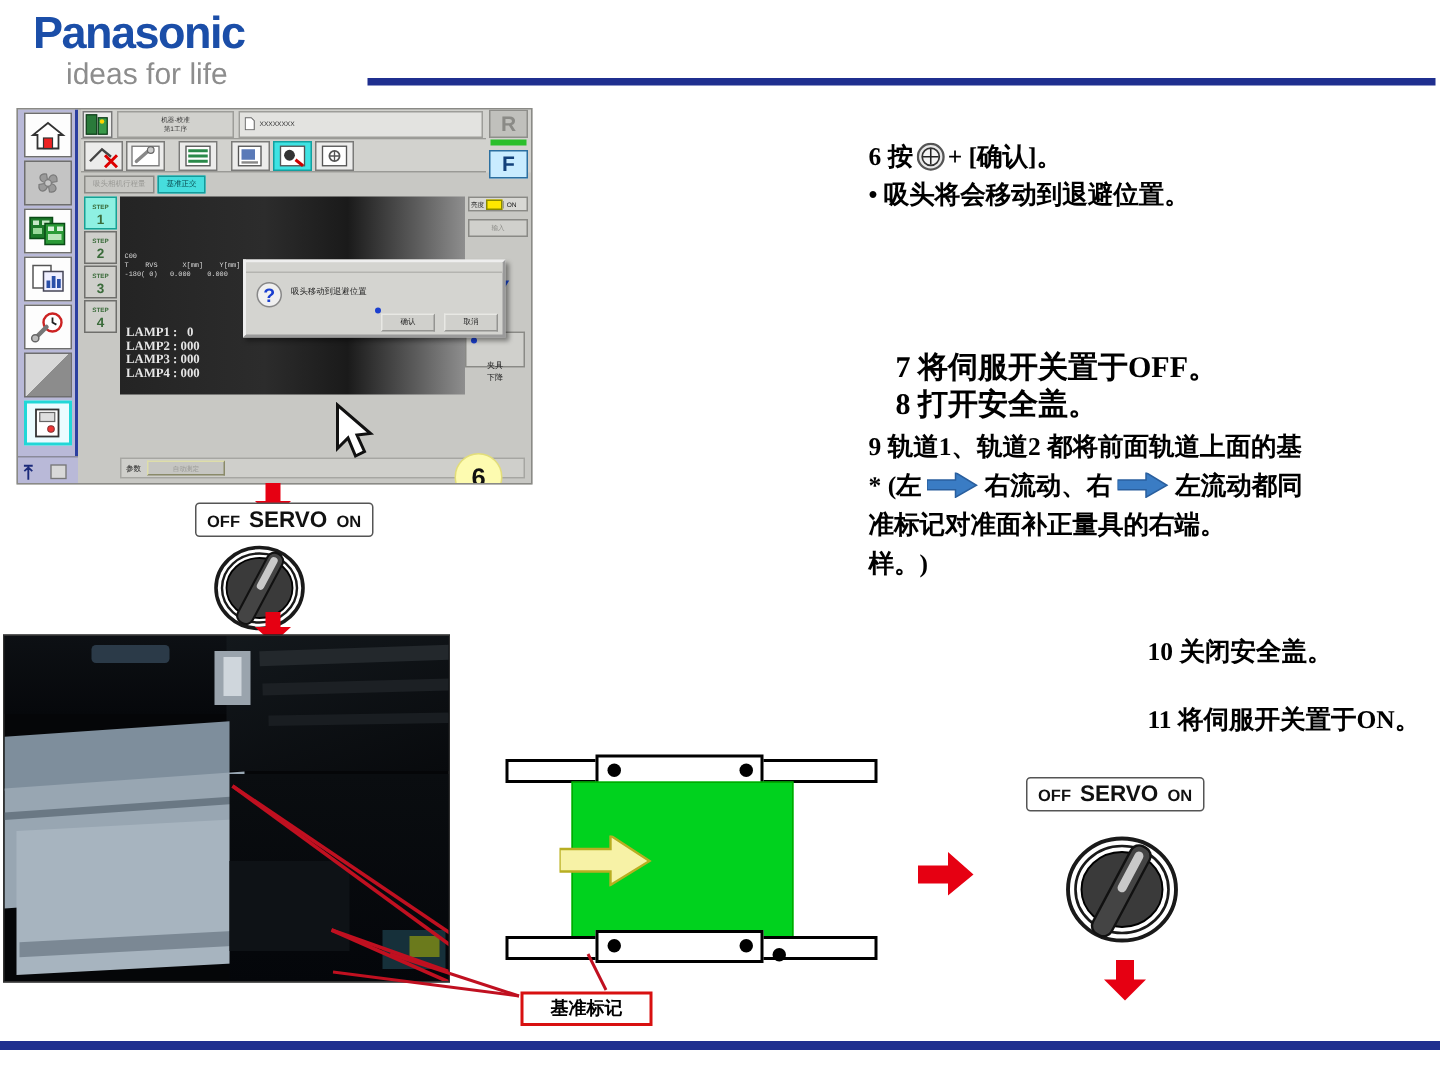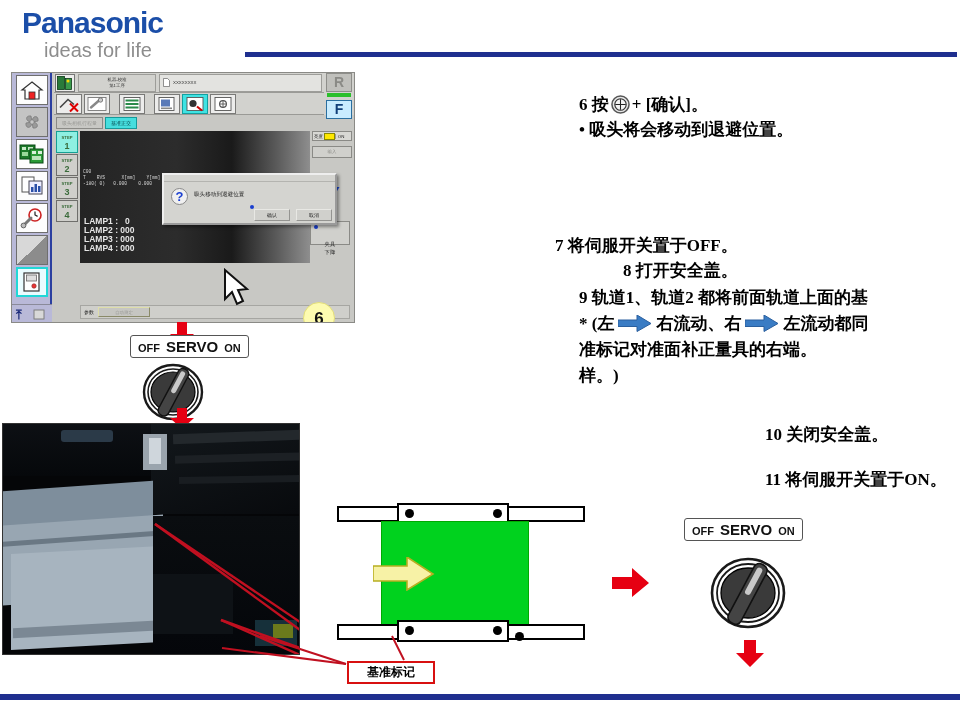--- a/index.html
+++ b/index.html
@@ -112,21 +112,21 @@
   .step-btn.act { background: #8ef0e2; border-color: #17a094; }
   .step-lbl { font-size: 4.2px; font-weight: bold; line-height: 7px; display: block; margin-top: 2px; color: #3a6b3a; }
   .step-num { font-size: 9px; font-weight: bold; line-height: 10px; display: block; color: #3a6b3a; }
 
   .sw-view {
     position: absolute; left: 26px; top: 58px; right: 44px; height: 132px;
     background: linear-gradient(to right,#242424 0%,#2c2c2c 42%,#1a1a1a 66%,#5c5c5c 86%,#8e8e8e 100%);
     overflow: hidden;
   }
   .vw-text { position: absolute; color: #d8d8d8; font-size: 4.6px; line-height: 6px; white-space: pre; font-family: "Liberation Mono", monospace; }
-  .vw-lamp { position: absolute; left: 4px; top: 86px; color: #e6e6e6; font-size: 8.5px; line-height: 9px; font-family: Liberation Sans, sans-serif; font-weight: bold; white-space: pre; }
+  .vw-lamp { position: absolute; left: 4px; top: 86px; color: #e6e6e6; font-size: 8.5px; line-height: 9px; font-family: Liberation Serif, serif; font-weight: bold; white-space: pre; }
 
   .sw-right { position: absolute; right: 2px; top: 58px; width: 40px; }
   .bright-box { display: flex; align-items: center; border: 1px solid #8a8a86; background: #d8d8d4; height: 10px; }
   .bb-lbl { font-size: 4.4px; color: #222; padding: 0 1px; }
   .bb-sw { width: 11px; height: 7px; background: #ffe800; border: 1px solid #8a8a00; }
   .bb-on { font-size: 4.4px; color: #222; padding: 0 2px; border-left: 1px solid #9a9a96; }
   .r-btn {
     margin-top: 5px; border: 1px solid #8a8a86; background: #d0d0cc;
     font-size: 4.4px; color: #8a8a86; text-align: center; padding: 2px 0; line-height: 5.5px;
   }
@@ -183,21 +183,21 @@
   .knob { position: absolute; }
 
   
   .txt {
     position: absolute; color: #000;
     font-family: "Liberation Serif", "DejaVu Serif", serif;
     font-weight: bold;
     margin-left: 45px;
   }
   .t-step6 { left: 534px; top: 92px; font-size: 17px; line-height: 25px; }
-  .t-step78 { left: 510px; top: 233px; font-size: 17px; line-height: 25px; text-align: right; }
+  .t-step78 { left: 552px; top: 233px; font-size: 20px; line-height: 25px; }
   .t-step9 { left: 534px; top: 285px; font-size: 17px; line-height: 26px; width: 400px; }
   .t-step10 { left: 720px; top: 423px; font-size: 17px; }
   .t-step11 { left: 720px; top: 468px; font-size: 17px; }
   .inline-circ {
     display: inline-block; width: 19px; height: 19px; vertical-align: -4px;
     margin: 0 2px;
   }
   .blue-ar { display: inline-block; vertical-align: -3px; margin: 0 4px; }
 
   

